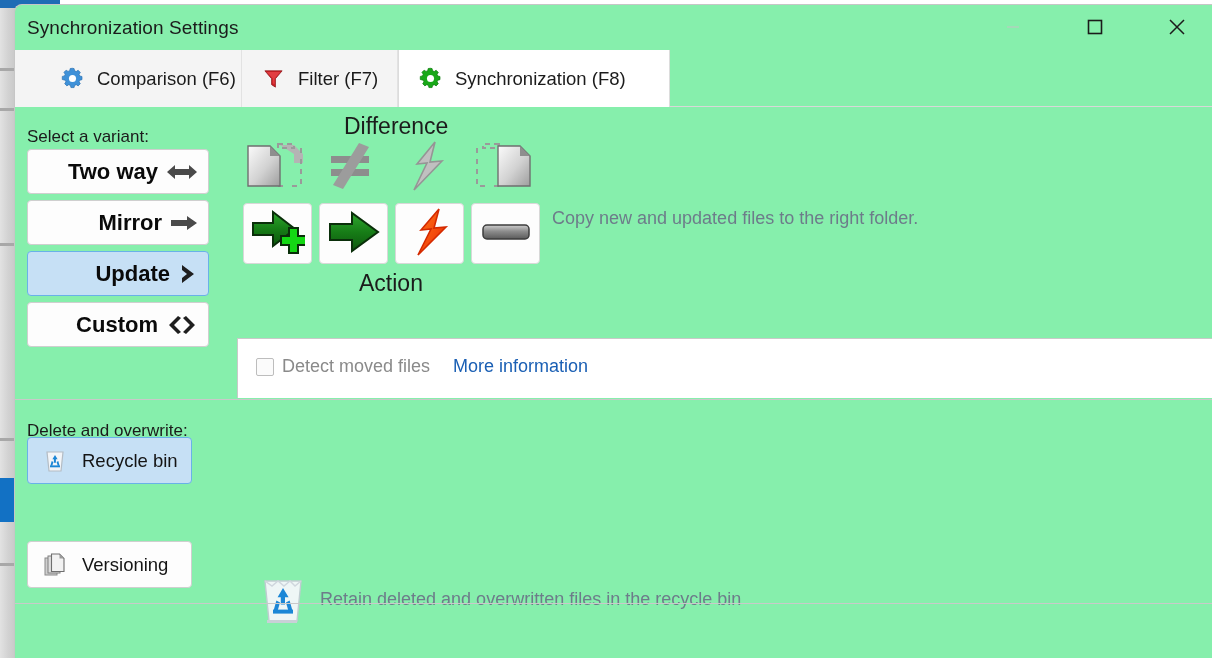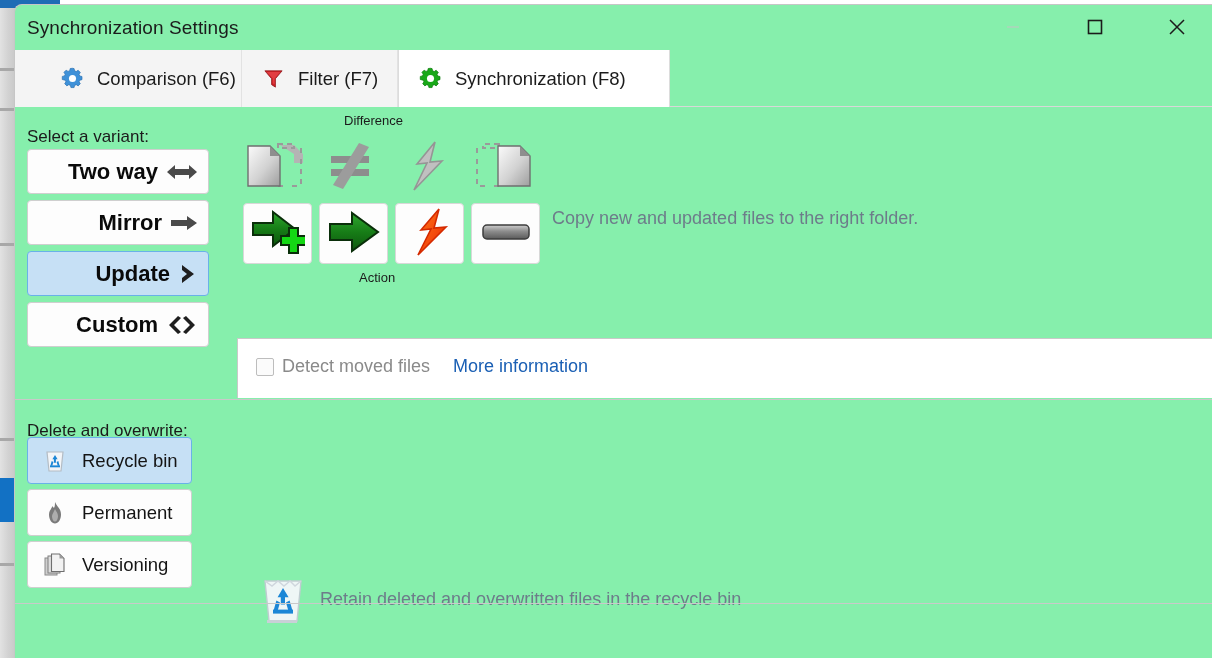--- a/index.html
+++ b/index.html
@@ -147,21 +147,21 @@
   .vbtn-glyph {
     margin-left: 9px;
     display: flex; align-items: center;
     flex: 0 0 auto;
   }
 
   
   #grid-area { position: absolute; left: 222px; top: 0; }
   .grid-title {
     position: absolute;
-    font-size: 13px; color: #1b1b1b;
+    font-size: 23px; color: #1b1b1b;
     white-space: nowrap;
     text-align: right;
   }
   .diffcell {
     position: absolute; top: 32px;
     width: 75px; height: 58px;
     display: flex; align-items: center; justify-content: center;
   }
   .actcell {
     position: absolute; top: 96px;
@@ -506,29 +506,20 @@
           <path d="M3 3 h16 l-2 19 h-12 z" fill="#f2f5f8" stroke="#b4bcc4" stroke-width="1.2"></path>
           <path d="M11 6 l2.6 4.3 h-1.7 v3.4 h-2 v-3.4 h-1.5 z" fill="#1b86d6"></path>
           <path d="M6.4 16.8 l1.3-4.7 1.7 1 -1.1 3.7 z" fill="#1b86d6"></path>
           <path d="M15.6 16.8 l-1.3-4.7 -1.7 1 1.1 3.7 z" fill="#1b86d6"></path>
           <rect x="6" y="16.4" width="10" height="1.9" fill="#1b86d6"></rect>
         </svg>
       </span>
       <span class="dbtn-label">Recycle bin</span>
     </div>
 
-    <div class="dbtn" style="top:382px;">
-      <span class="dbtn-icon">
-        <svg width="22" height="24" viewBox="0 0 22 24">
-          <path d="M11 1 C13 6 17 7.5 17 13.5 C17 18.5 14.3 22.5 11 22.5 C7.7 22.5 5 18.5 5 13.5 C5 9.5 7.5 8 8.5 5 C9.4 7.5 11 8 11 1 Z" fill="#7a7a7a"></path>
-          <path d="M11 8 C12.4 11 14 12 14 15.3 C14 18.3 12.6 20.6 11 20.6 C9.4 20.6 8 18.3 8 15.3 C8 13 9.6 11.6 11 8 Z" fill="#adadad"></path>
-        </svg>
-      </span>
-      <span class="dbtn-label">Permanent</span>
-    </div>
 
     <div class="dbtn" style="top:434px;">
       <span class="dbtn-icon">
         <svg width="22" height="24" viewBox="0 0 22 24">
           <rect x="1" y="5" width="12" height="17" fill="#cfcfcf" stroke="#8a8a8a" stroke-width="1"></rect>
           <rect x="4" y="3" width="12" height="17" fill="#dedede" stroke="#7f7f7f" stroke-width="1"></rect>
           <path d="M7.5 1 h8 l4.5 4.5 v13 h-12.5 z" fill="#f2f2f2" stroke="#6f6f6f" stroke-width="1.1"></path>
           <path d="M15.5 1 v4.5 h4.5 z" fill="#9b9b9b"></path>
         </svg>
       </span>

